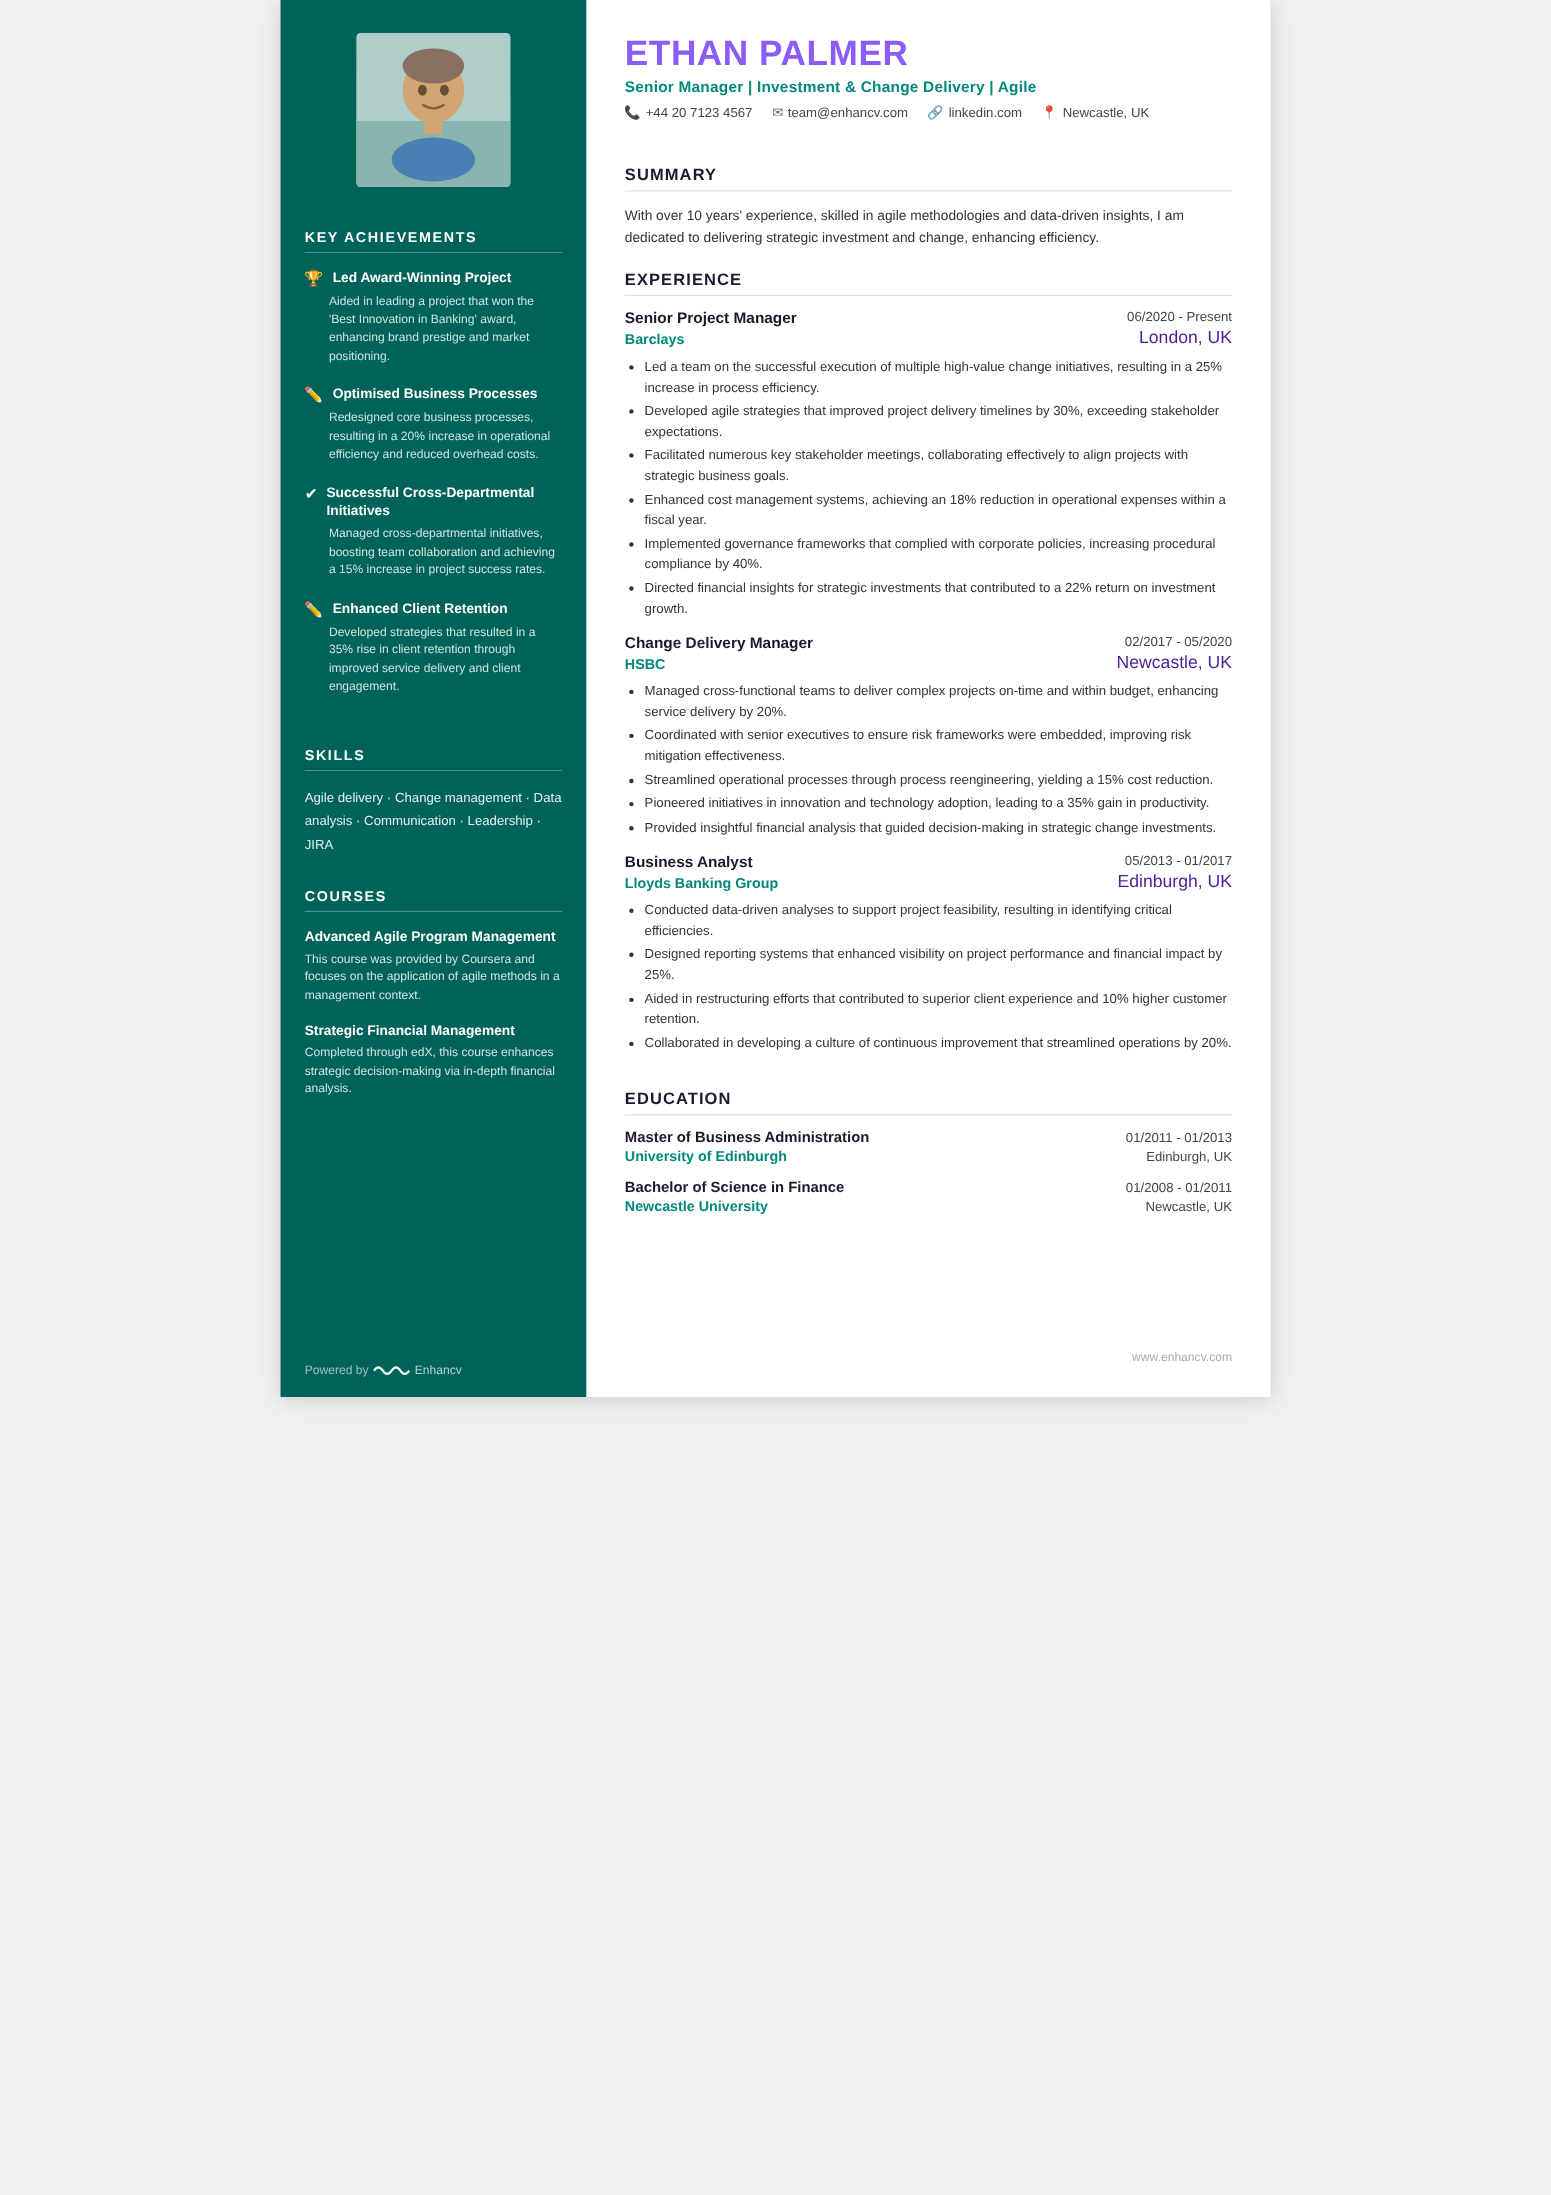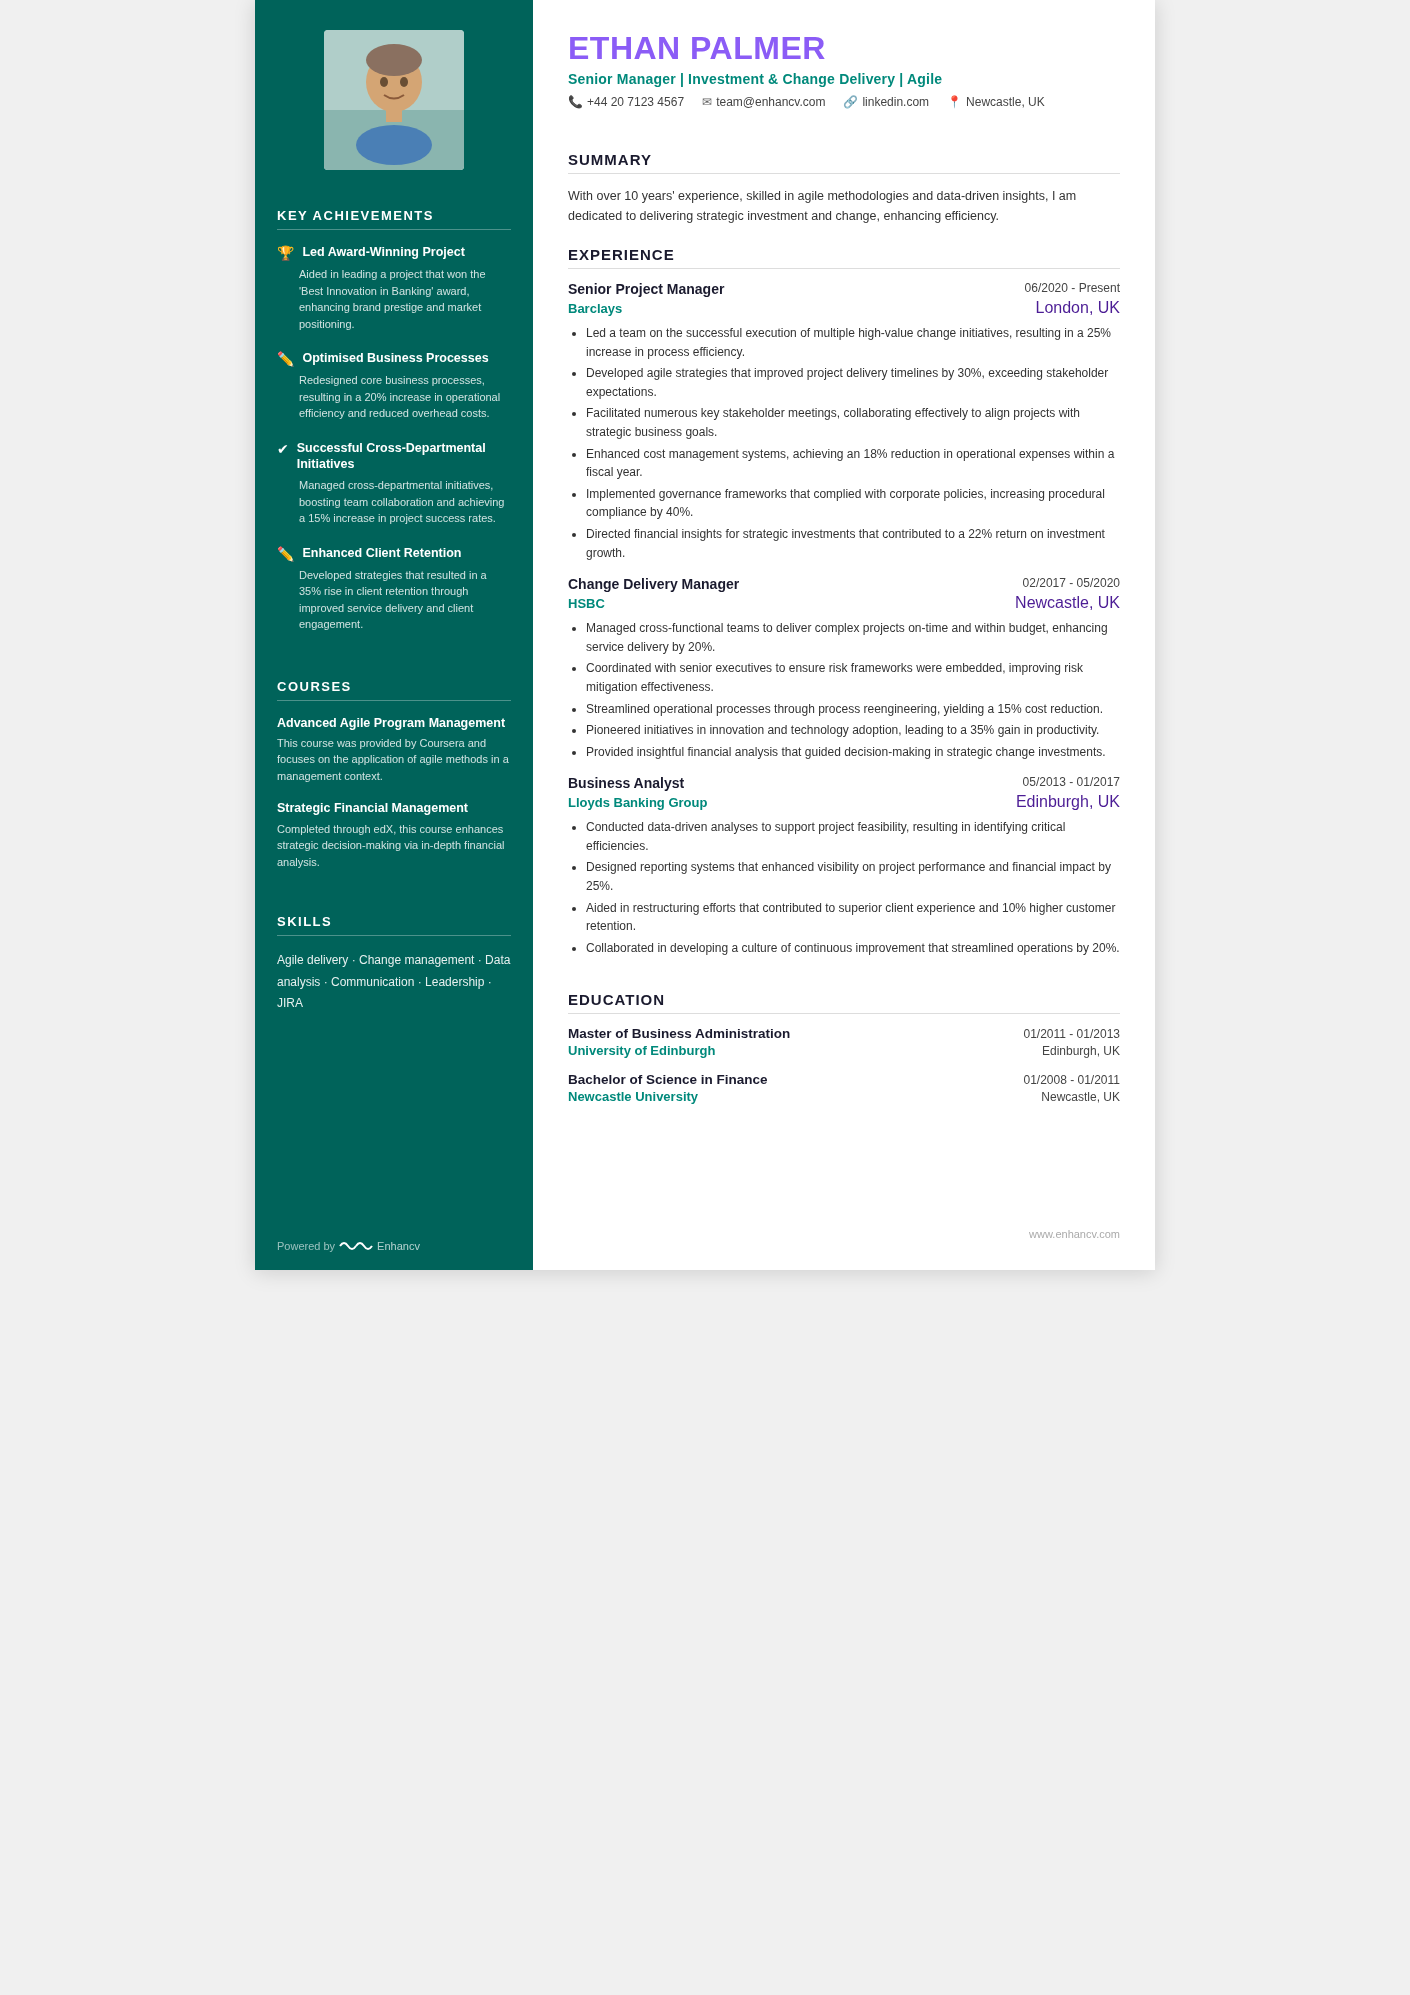--- a/index.html
+++ b/index.html
@@ -304,34 +304,34 @@
       <div class="achievement-item">
         <div class="achievement-header">
           <span class="achievement-icon">✏️</span>
           <span class="achievement-title">Enhanced Client Retention</span>
         </div>
         <div class="achievement-desc">Developed strategies that resulted in a 35% rise in client retention through improved service delivery and client engagement.</div>
       </div>
     </div>
 
     <div class="sidebar-section">
+      <div class="sidebar-section-title">SKILLS</div>
+      <div class="skills-list">Agile delivery · Change management · Data analysis · Communication · Leadership · JIRA</div>
+    </div>
+
+    <div class="sidebar-section">
       <div class="sidebar-section-title">COURSES</div>
       <div class="course-item">
         <div class="course-title">Advanced Agile Program Management</div>
         <div class="course-desc">This course was provided by Coursera and focuses on the application of agile methods in a management context.</div>
       </div>
       <div class="course-item">
         <div class="course-title">Strategic Financial Management</div>
         <div class="course-desc">Completed through edX, this course enhances strategic decision-making via in-depth financial analysis.</div>
       </div>
-    </div>
-
-    <div class="sidebar-section">
-      <div class="sidebar-section-title">SKILLS</div>
-      <div class="skills-list">Agile delivery · Change management · Data analysis · Communication · Leadership · JIRA</div>
     </div>
 
     <div class="sidebar-footer">
       <span>Powered by</span>
       <svg width="40" height="16" viewBox="0 0 40 16">
         <path d="M4 8 Q8 2 12 8 Q16 14 20 8" stroke="#fff" stroke-width="2" fill="none"></path>
         <path d="M20 8 Q24 2 28 8 Q32 14 36 8" stroke="#fff" stroke-width="2" fill="none"></path>
       </svg>
       <span style="color:rgba(255,255,255,0.7);">Enhancv</span>
     </div>

